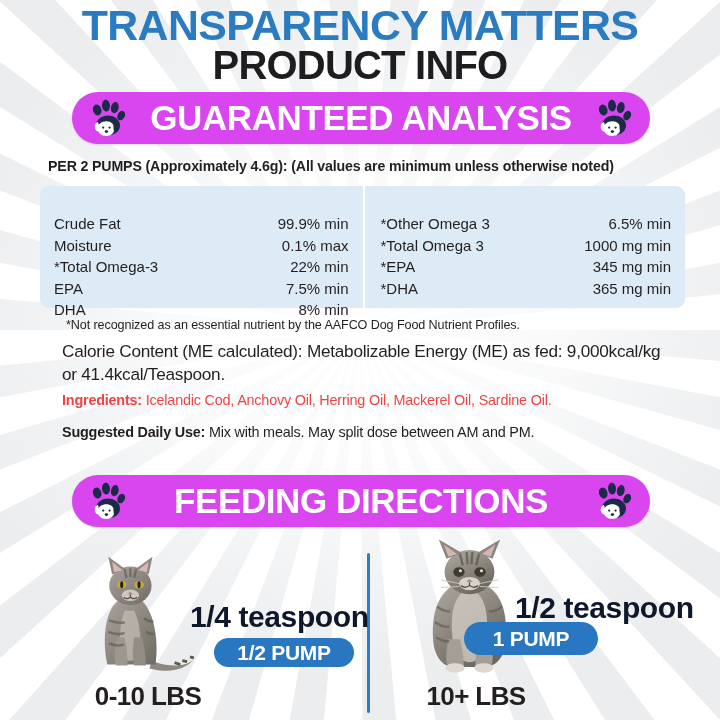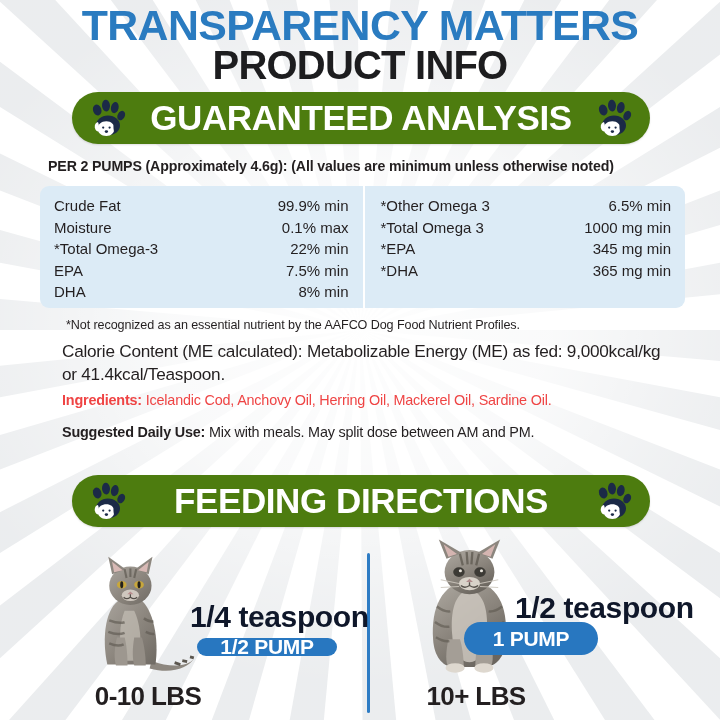--- a/index.html
+++ b/index.html
@@ -66,21 +66,21 @@
     text-align: center;
     font-size: 40px;
     font-weight: bold;
     letter-spacing: -0.8px;
     color: #1d1d1f;
   }
 
   
   .banner {
     position: absolute;
-    background: #4d7c0f;
+    background: #d946ef;
     border-radius: 40px;
     display: flex;
     align-items: center;
     justify-content: space-between;
     padding: 0 16px;
     box-shadow: 0 1px 2px rgba(0,0,0,0.12);
   }
   .banner-text {
     flex: 1;
     text-align: center;
@@ -118,21 +118,21 @@
     left: 40px;
     top: 186px;
     width: 645px;
     height: 122px;
     background: #dcebf6;
     border-radius: 9px;
     display: flex;
   }
   .ga-col {
     flex: 1 1 50%;
-    padding: 9px 14px 0 14px;
+    padding: 27px 14px 0 14px;
   }
   .ga-col.right { border-left: 2px solid #ffffff; padding-left: 16px; }
   .ga-row {
     display: flex;
     justify-content: space-between;
     align-items: baseline;
     font-size: 15px;
     color: #231f20;
     line-height: 21.5px;
     white-space: nowrap;
@@ -230,21 +230,21 @@
     border-radius: 22px;
     color: #ffffff;
     font-size: 21px;
     font-weight: bold;
     letter-spacing: -0.3px;
     display: flex;
     align-items: center;
     justify-content: center;
     white-space: nowrap;
   }
-  #pill1 { left: 197px; top: 93px; width: 140px; height: 18px; }
+  #pill1 { left: 214px; top: 93px; width: 140px; height: 29px; }
   #pill2 { left: 94px;  top: 77px; width: 134px; height: 33px; }
 </style>
 </head>
 <body>
 
 <svg id="rays" viewBox="0 0 1500 1500">
   <g fill="#e9ebed">
     <g id="ray-group">
         <path d="M750 750 L1850.0 750.0 L1845.9 844.4 Z"></path>
         <path d="M750 750 L1831.3 952.1 L1809.9 1044.2 Z"></path>

